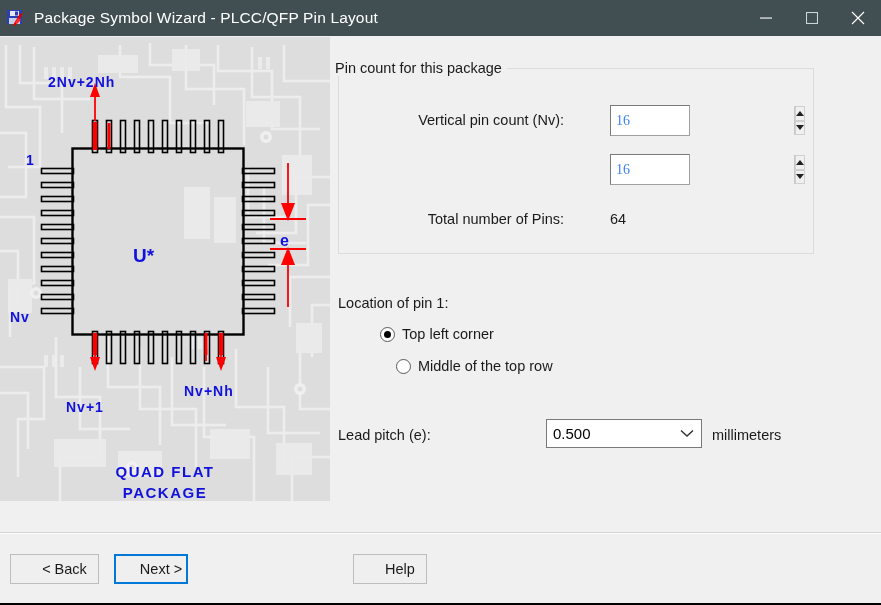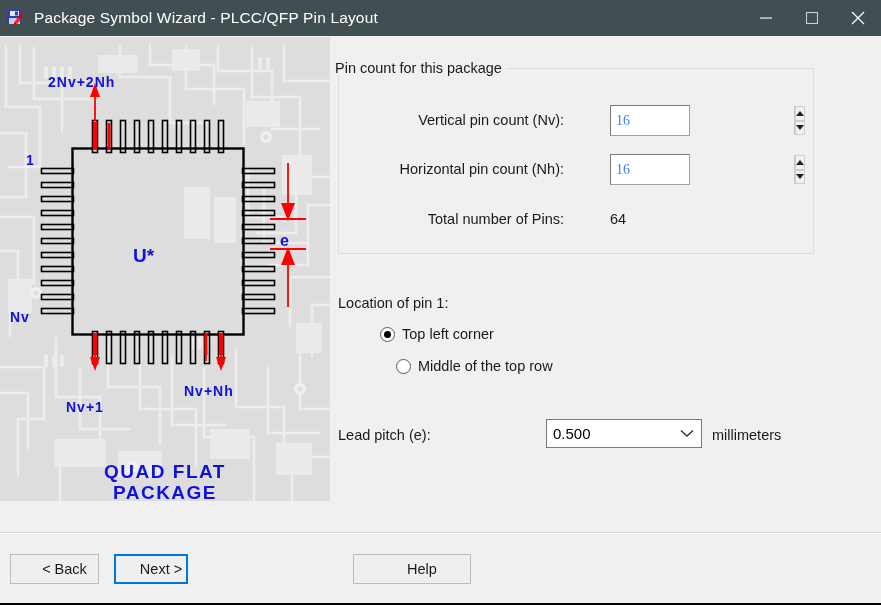--- a/index.html
+++ b/index.html
@@ -300,21 +300,21 @@
       <path d="M288 210 L281 228 L295 228 Z" fill="#ff0000"></path>
     </svg>
 
     <div style="position:absolute;left:48px;top:37px;color:#1111dd;font-size:14px;font-weight:bold;letter-spacing:1px;">2Nv+2Nh</div>
     <div style="position:absolute;left:26px;top:115px;color:#1111dd;font-size:14px;font-weight:bold;">1</div>
     <div style="position:absolute;left:10px;top:272px;color:#1111dd;font-size:14px;font-weight:bold;letter-spacing:1px;">Nv</div>
     <div style="position:absolute;left:66px;top:362px;color:#1111dd;font-size:14px;font-weight:bold;letter-spacing:1px;">Nv+1</div>
     <div style="position:absolute;left:184px;top:346px;color:#1111dd;font-size:14px;font-weight:bold;letter-spacing:1px;">Nv+Nh</div>
     <div style="position:absolute;left:280px;top:195px;color:#1111dd;font-size:16px;font-weight:bold;">e</div>
     <div style="position:absolute;left:133px;top:208px;color:#1111dd;font-size:19px;font-weight:bold;">U*</div>
-    <div style="position:absolute;left:0;top:424px;width:330px;text-align:center;color:#1111dd;font-size:19px;font-weight:bold;letter-spacing:1.5px;line-height:21px;">
+    <div style="position:absolute;left:0;top:424px;width:330px;text-align:center;color:#1111dd;font-size:15px;font-weight:bold;letter-spacing:1.5px;line-height:21px;">
       <div>QUAD FLAT</div>
       <div>PACKAGE</div>
     </div>
   </div>
 
   <div class="content">
     <div class="groupbox"></div>
   </div>
 
   <div class="group-title">Pin count for this package</div>
@@ -325,21 +325,20 @@
     <div class="spin-btns">
       <div class="spin-b">
           <i class="tri-up"></i>
         </div>
       <div class="spin-b">
           <i class="tri-dn"></i>
         </div>
     </div>
   </div>
 
-  <div class="row-label" style="left:396px;top:161px;width:168px;">Horizontal pin count (Nh):</div>
   <div class="spin" style="left:610px;top:154px;">
     <input class="spin-input" value="16" style="">
     <div class="spin-btns">
       <div class="spin-b">
           <i class="tri-up"></i>
         </div>
       <div class="spin-b">
           <i class="tri-dn"></i>
         </div>
     </div>
@@ -372,16 +371,16 @@
   </div>
   <div class="static-val" style="left:712px;top:427px;">millimeters</div>
 
   <div class="sep">
       <i class="l1"></i>
       <i class="l2"></i>
     </div>
   <div class="footer">
     <div class="btn" style="left:10px;top:20px;width:89px;">&lt; Back</div>
     <div class="btn default" style="left:114px;top:20px;width:74px;text-align:right;">Next &gt;</div>
-    <div class="btn" style="left:353px;top:20px;width:118px;">Help</div>
+    <div class="btn" style="left:353px;top:20px;width:74px;">Help</div>
   </div>
   <div class="bottomline"></div>
 </div>
 
 </body></html>

